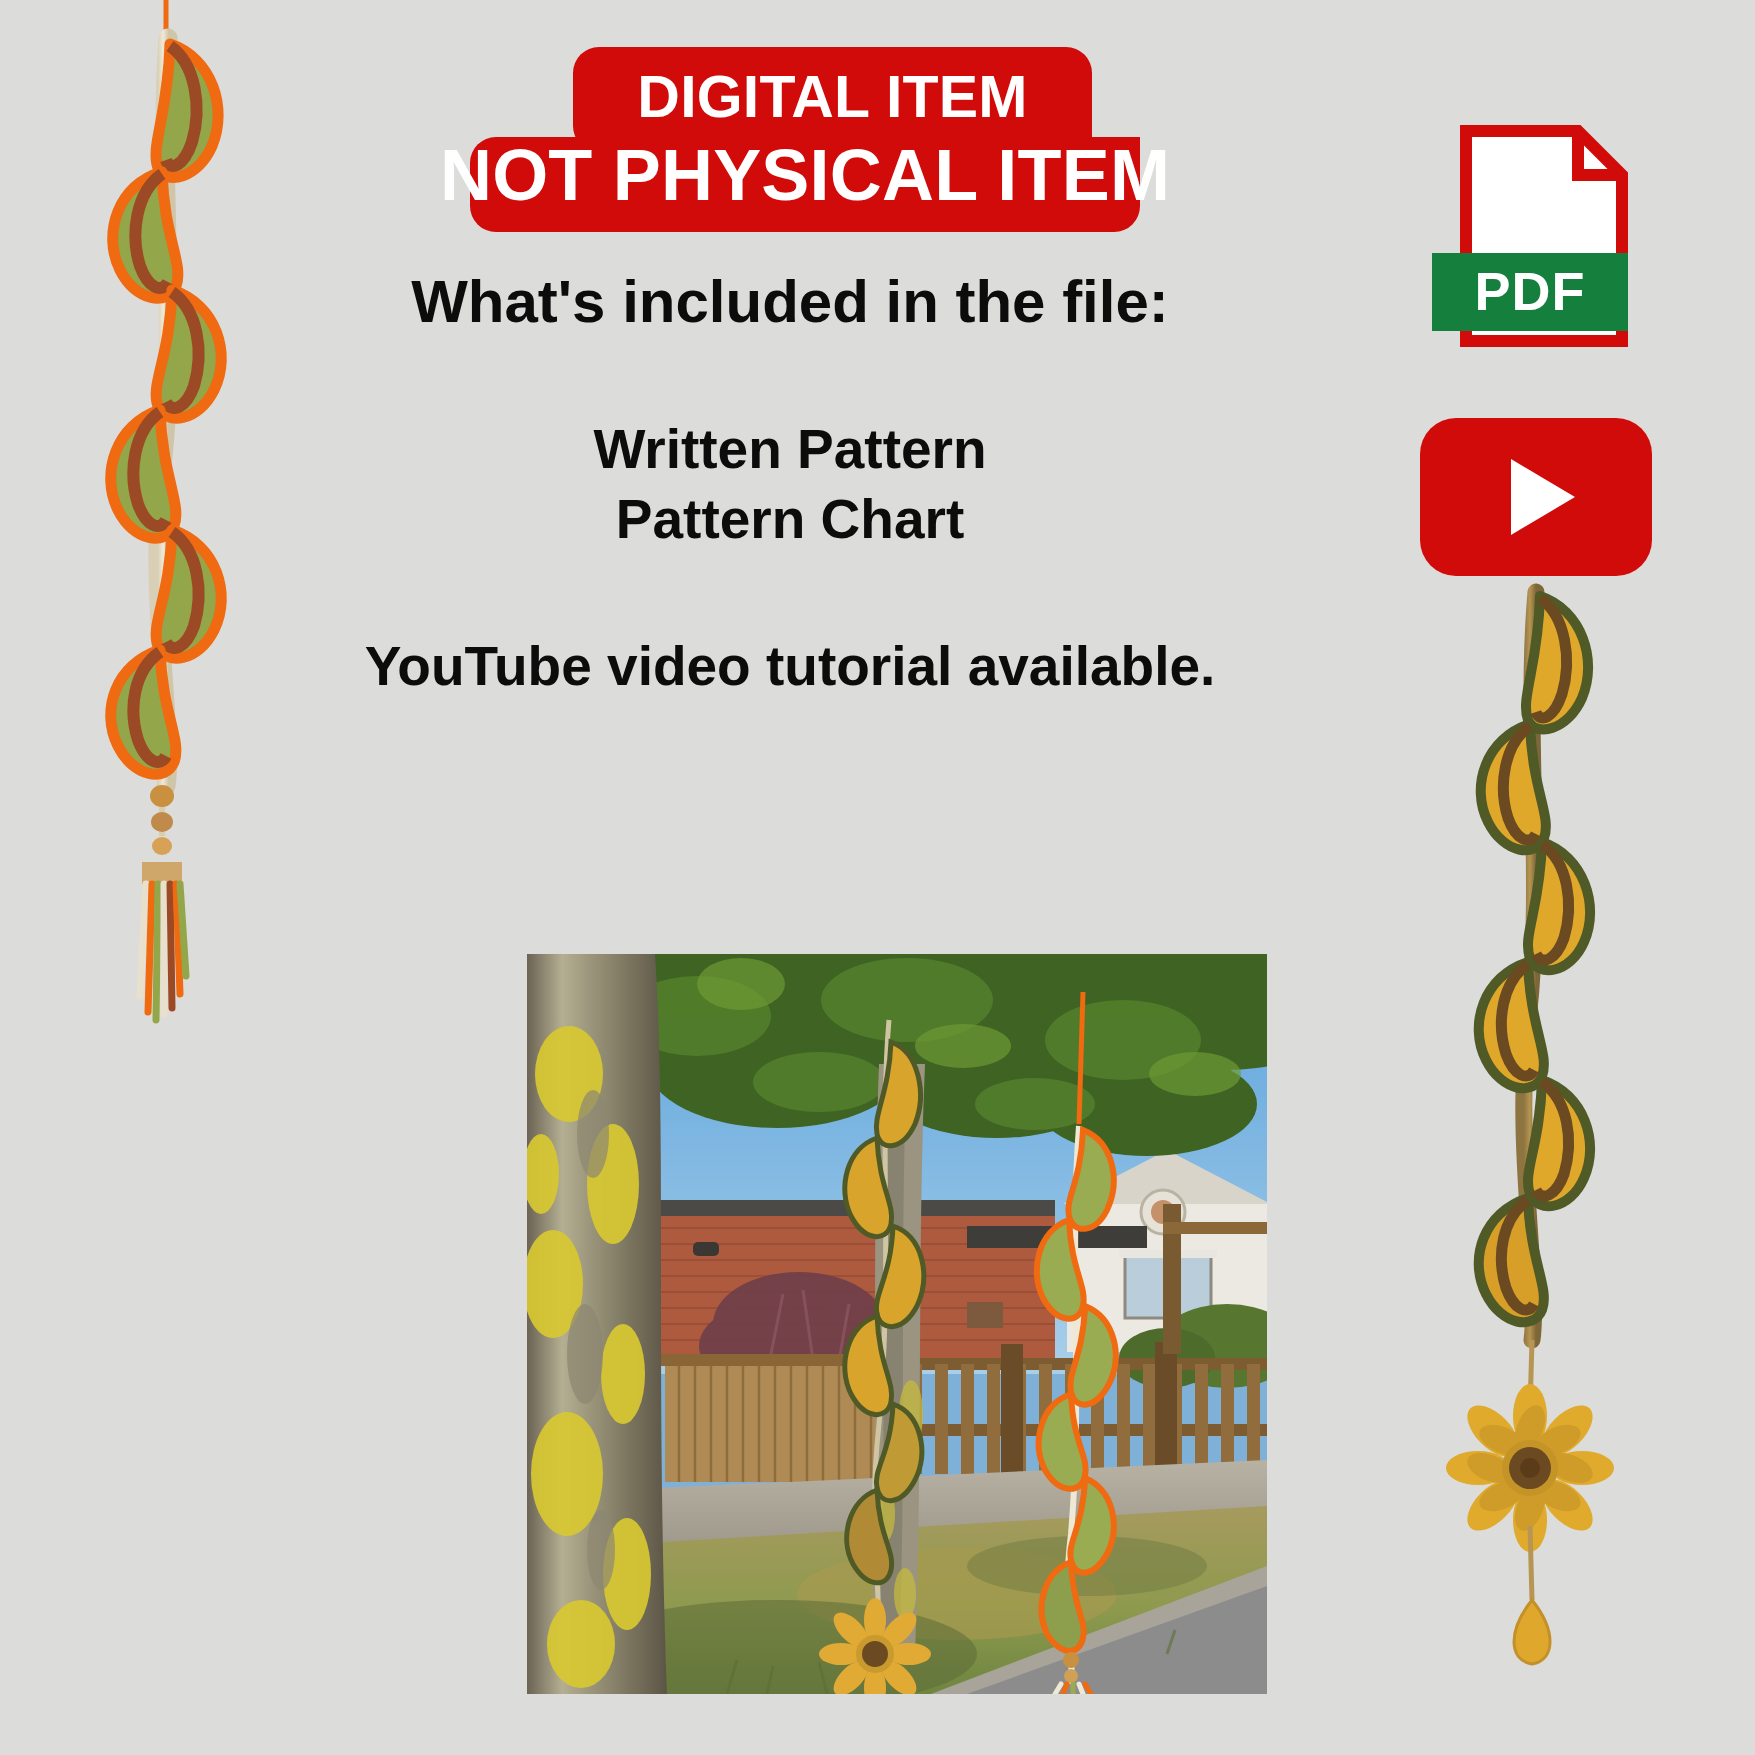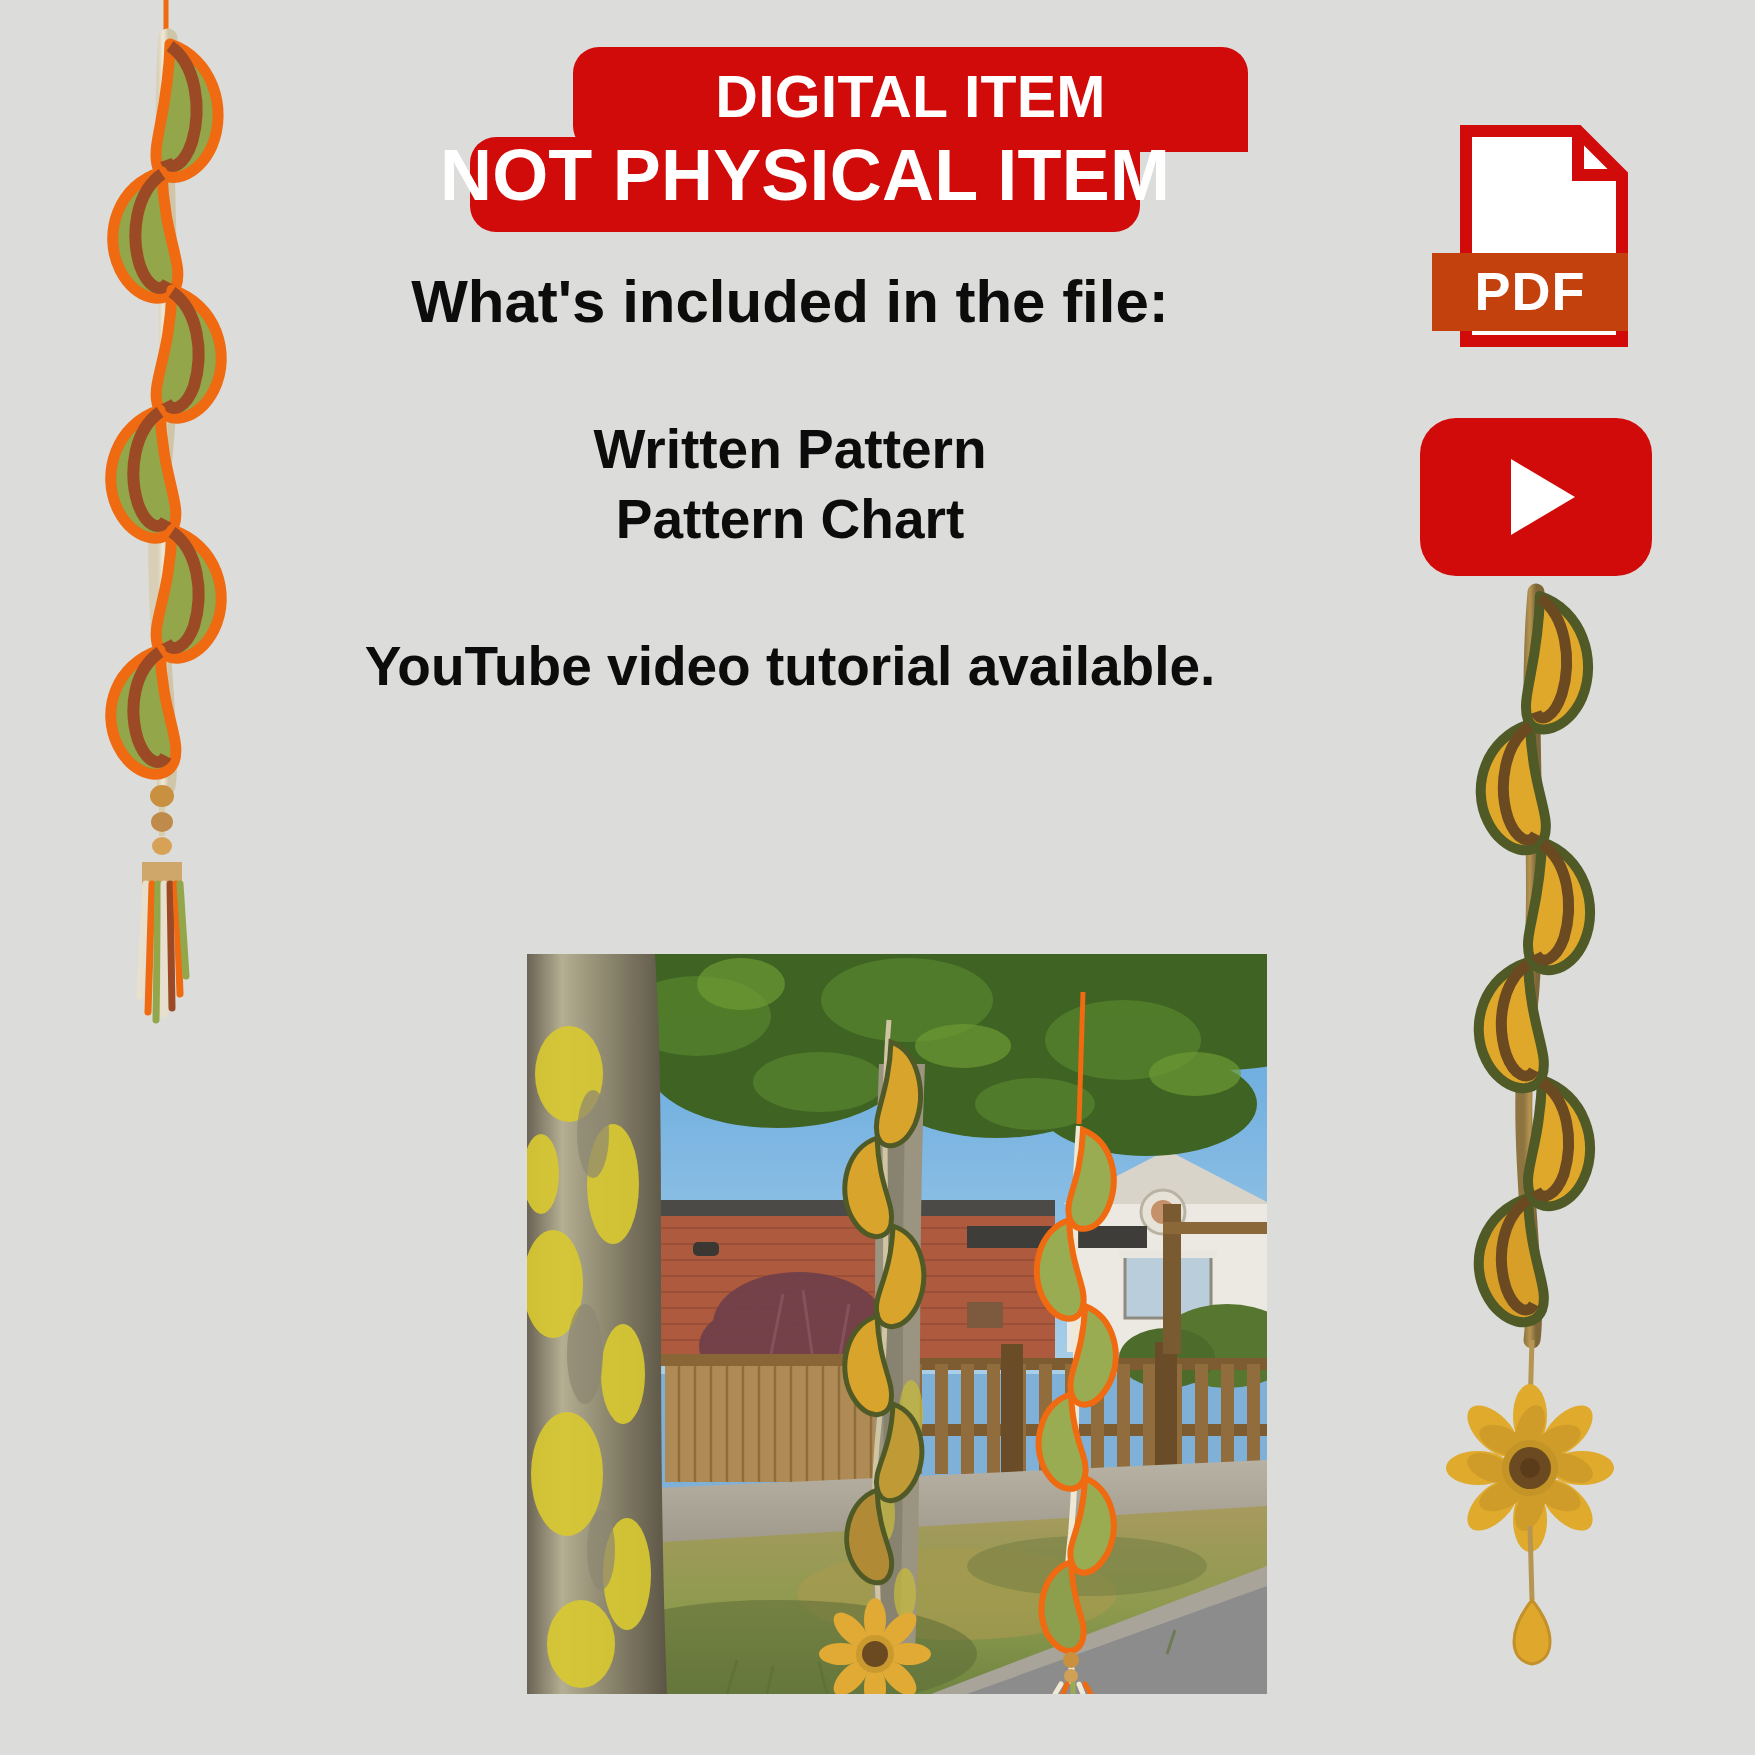--- a/index.html
+++ b/index.html
@@ -37,21 +37,21 @@
     font-weight: bold;
     letter-spacing: 0.2px;
     display: flex;
     align-items: center;
     justify-content: center;
     white-space: nowrap;
   }
   .banner-row-1 {
     left: 103px;
     top: 0;
-    width: 675px;
+    width: 519px;
     height: 105px;
     border-radius: 26px 26px 0 26px;
     font-size: 59px;
     padding-bottom: 6px;
     box-sizing: border-box;
   }
   .banner-row-2 {
     left: 0px;
     top: 90px;
     width: 670px;
@@ -115,21 +115,21 @@
     top: 0;
     width: 168px;
     height: 222px;
   }
   .pdf-band {
     position: absolute;
     left: 0;
     top: 128px;
     width: 196px;
     height: 78px;
-    background: #c2410c;
+    background: #15803d;
     display: flex;
     align-items: center;
     justify-content: center;
   }
   .pdf-band-text {
     color: #ffffff;
     font-size: 54px;
     font-weight: bold;
     letter-spacing: 1px;
     line-height: 1;

